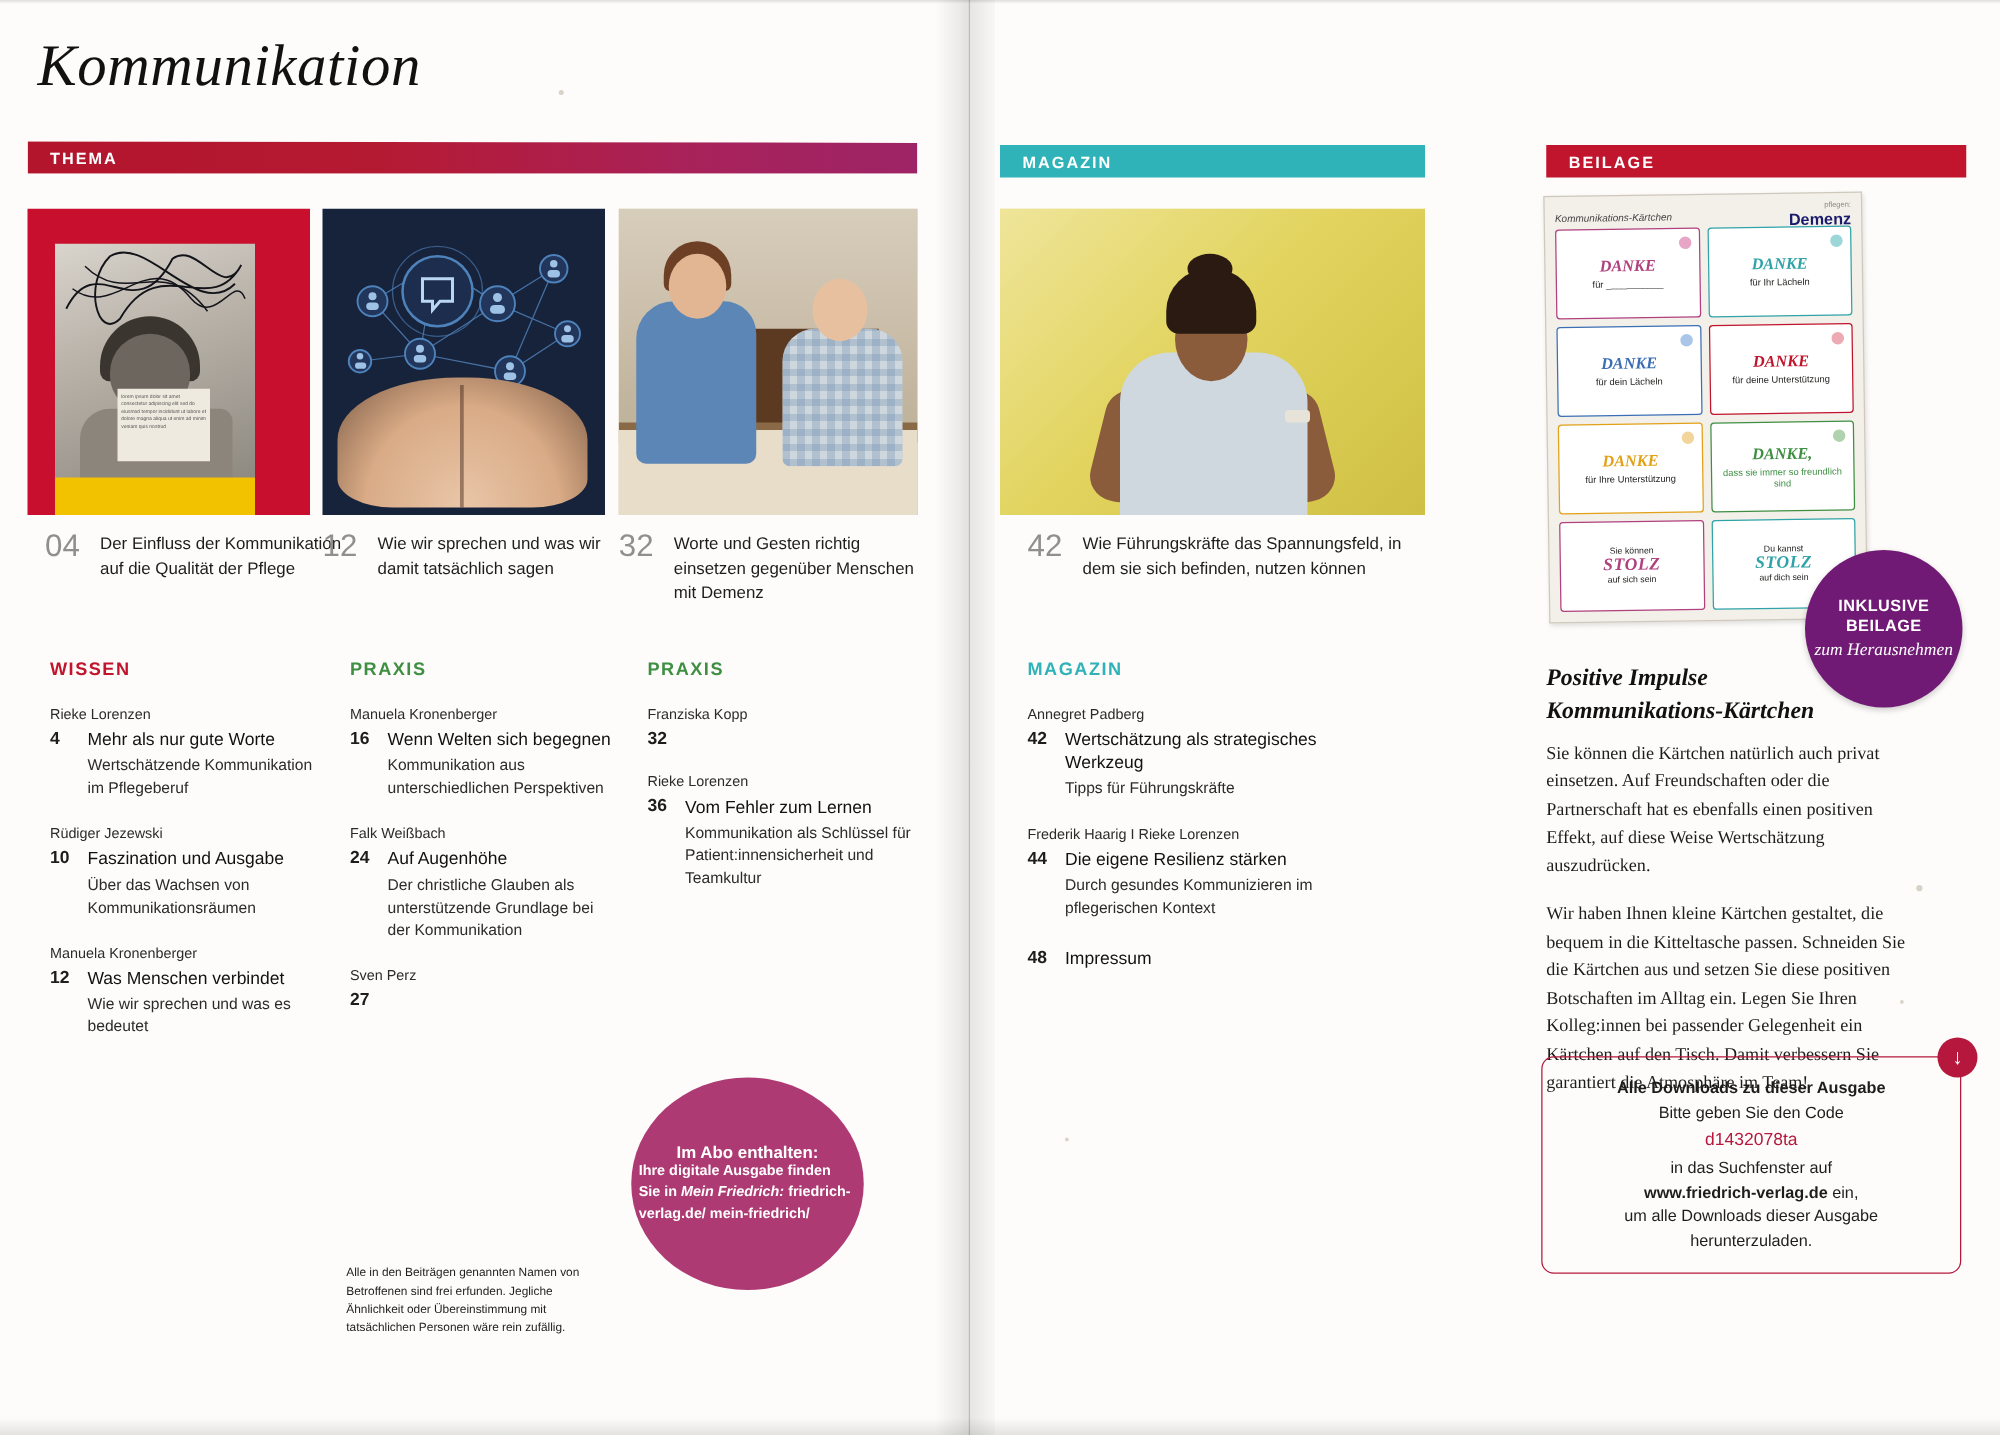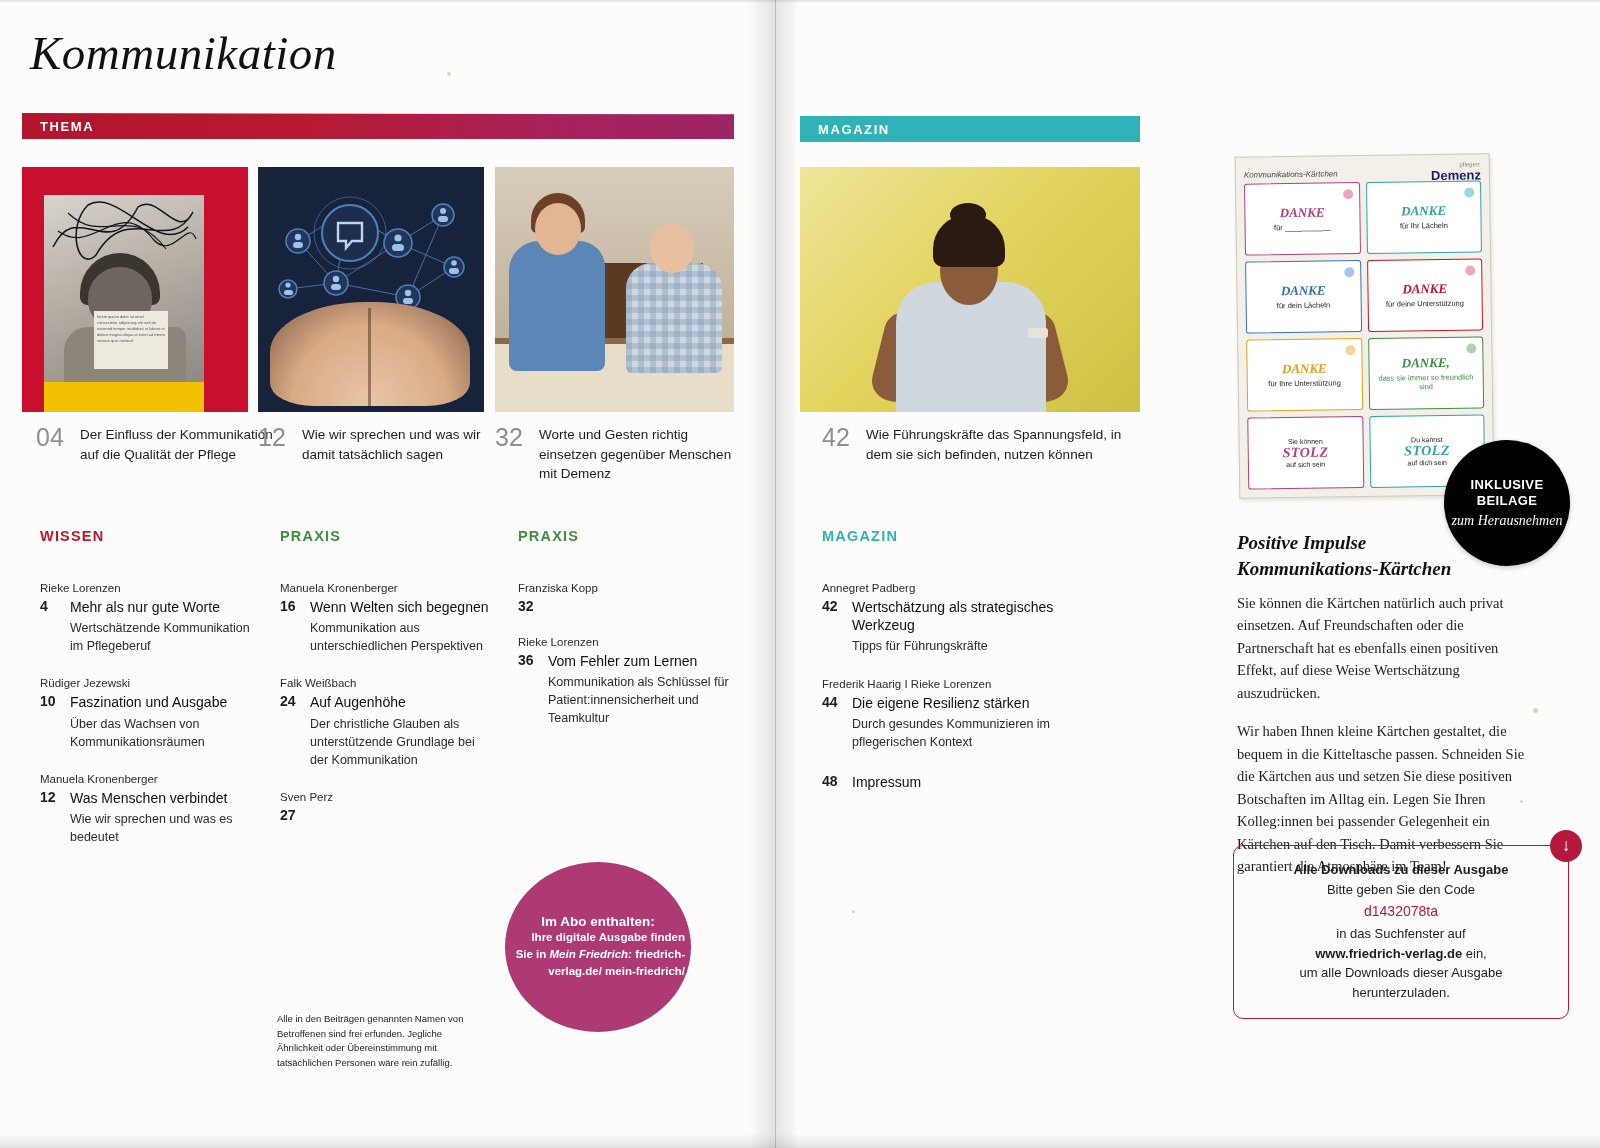--- a/index.html
+++ b/index.html
@@ -92,21 +92,21 @@
   .img4 .neck{position:absolute;left:152px;bottom:118px;width:34px;height:30px;background:#7b5336;}
   .img4 .head{position:absolute;left:140px;top:70px;width:58px;height:68px;border-radius:50%;background:#8a5c3b;}
   .img4 .hair{position:absolute;left:133px;top:48px;width:72px;height:52px;border-radius:34px 34px 10px 10px;background:#2a1a12;}
   .img4 .bun{position:absolute;left:150px;top:36px;width:36px;height:24px;border-radius:50%;background:#2a1a12;}
   .img4 .armL{position:absolute;left:78px;bottom:10px;width:44px;height:90px;background:#8a5c3b;border-radius:20px;transform:rotate(14deg);}
   .img4 .armR{position:absolute;right:78px;bottom:10px;width:44px;height:90px;background:#8a5c3b;border-radius:20px;transform:rotate(-14deg);}
   .img4 .watch{position:absolute;right:92px;bottom:74px;width:20px;height:10px;background:#e8e3d8;border-radius:3px;}
 
   
   .col{position:absolute;font-size:13px;}
-  .col-head{font-size:14.5px;font-weight:bold;letter-spacing:1.2px;margin-bottom:38px;}
+  .col-head{font-size:14.5px;font-weight:bold;letter-spacing:1.2px;margin-bottom:22px;}
   .c-wissen{color:#c0152c;}
   .c-praxis{color:#3f8f43;}
   .c-magazin{color:#2fb3b8;}
 
   .entry{margin-bottom:22px;}
   .entry .author{font-size:11.5px;color:#2b2b2b;margin-bottom:4px;}
   .entry .line{display:flex;gap:0px;align-items:flex-start;}
   .entry .pg{font-size:14px;font-weight:bold;width:30px;flex:0 0 30px;color:#1d1d1b;}
   .entry .body{flex:1;}
   .entry .ttl{font-size:14px;font-weight:normal;line-height:1.3;color:#111;}
@@ -121,21 +121,21 @@
   .card-img .hdr .r small{display:block;font-size:6px;font-weight:normal;color:#888;text-align:right;line-height:1;}
   .grid{position:absolute;left:8px;top:26px;right:8px;bottom:8px;display:grid;grid-template-columns:1fr 1fr;grid-template-rows:repeat(4,1fr);gap:6px;}
   .kcard{border:1.4px solid #c49; border-radius:3px;background:#fff;position:relative;display:flex;flex-direction:column;align-items:center;justify-content:center;padding:2px;}
   .kcard .danke{font-family:"Liberation Serif",serif;font-style:italic;font-weight:bold;font-size:13px;}
   .kcard .sub{font-size:7.5px;text-align:center;line-height:1.25;margin-top:2px;}
   .kcard .dot{position:absolute;right:6px;top:6px;width:10px;height:10px;border-radius:50%;}
   .kcard .bigw{font-family:"Liberation Serif",serif;font-style:italic;font-weight:bold;font-size:14px;letter-spacing:.5px;}
   .kcard .tiny{font-size:7px;}
 
   .sticker{position:absolute;left:1444px;top:440px;width:126px;height:126px;border-radius:50%;
-    background:#000000;color:#fff;display:flex;flex-direction:column;align-items:center;justify-content:center;
+    background:#701a75;color:#fff;display:flex;flex-direction:column;align-items:center;justify-content:center;
     text-align:center;line-height:1.25;box-shadow:0 2px 5px rgba(0,0,0,.2);}
   .sticker .s1{font-size:13px;font-weight:bold;letter-spacing:.4px;}
   .sticker .s2{font-family:"Liberation Serif",serif;font-style:italic;font-size:14px;margin-top:3px;}
 
   .beilage-title{position:absolute;left:1237px;top:530px;width:300px;
     font-family:"Liberation Serif",serif;font-style:italic;font-weight:bold;font-size:19px;line-height:1.35;color:#111;}
   .beilage-body{position:absolute;left:1237px;top:592px;width:296px;
     font-family:"Liberation Serif",serif;font-size:14.5px;line-height:1.55;color:#1d1d1b;}
   .beilage-body p{margin:0 0 16px 0;}
 
@@ -143,21 +143,21 @@
     padding:14px 12px 16px;text-align:center;font-size:13px;line-height:1.5;color:#1d1d1b;}
   .download-box .b1{font-weight:bold;}
   .download-box .code{color:#b5183c;font-size:14px;margin:2px 0;}
   .download-box .site{font-weight:bold;}
   .dl-icon{position:absolute;right:-14px;top:-16px;width:32px;height:32px;border-radius:50%;background:#b5183c;
     display:flex;align-items:center;justify-content:center;color:#fff;font-size:17px;}
 
   
   .abo{position:absolute;left:505px;top:862px;width:186px;height:170px;border-radius:50%;
     background:#ad3a72;color:#fff;display:flex;flex-direction:column;align-items:center;justify-content:center;
-    text-align:right;padding:6px;box-sizing:border-box;}
+    text-align:left;padding:6px;box-sizing:border-box;}
   .abo .a1{font-size:13.5px;font-weight:bold;}
   .abo .a2{font-size:19px;font-weight:bold;line-height:1.2;margin:4px 0 6px;}
   .abo .a3{font-size:11.5px;font-weight:bold;line-height:1.45;}
   .abo .a3 em{font-style:italic;}
 
   .disclaimer{position:absolute;left:277px;top:1012px;width:200px;font-size:9.5px;font-weight:normal;line-height:1.55;color:#1d1d1b;}
 
   .dust{position:absolute;background:#d8d3c9;border-radius:50%;}
 </style>
 </head>
@@ -170,20 +170,23 @@
   <div class="scan-shade"></div>
   <div class="gutter-line"></div>
 
   <div class="title">Kommunikation</div>
 
   <div class="banner banner-thema">
     <span>THEMA</span>
   </div>
   <div class="banner banner-magazin">
     <span>MAGAZIN</span>
+  </div>
+  <div class="banner banner-beilage">
+    <span>BEILAGE</span>
   </div>
 
   <div class="thumb img1">
     <div class="inner">
       <div class="hair"></div>
       <div class="head"></div>
       <div class="arm"></div>
       <div class="paper">lorem ipsum dolor sit amet consectetur adipiscing elit sed do eiusmod tempor incididunt ut labore et dolore magna aliqua ut enim ad minim veniam quis nostrud</div>
     </div>
     <svg class="scribble" viewBox="0 0 150 86">

